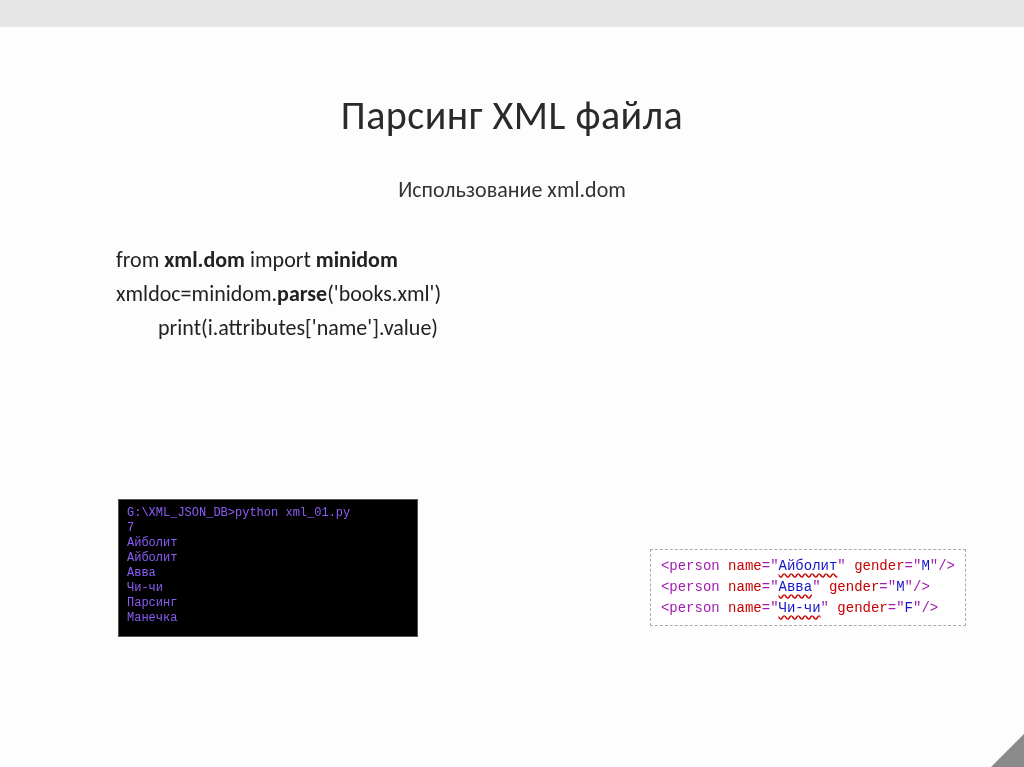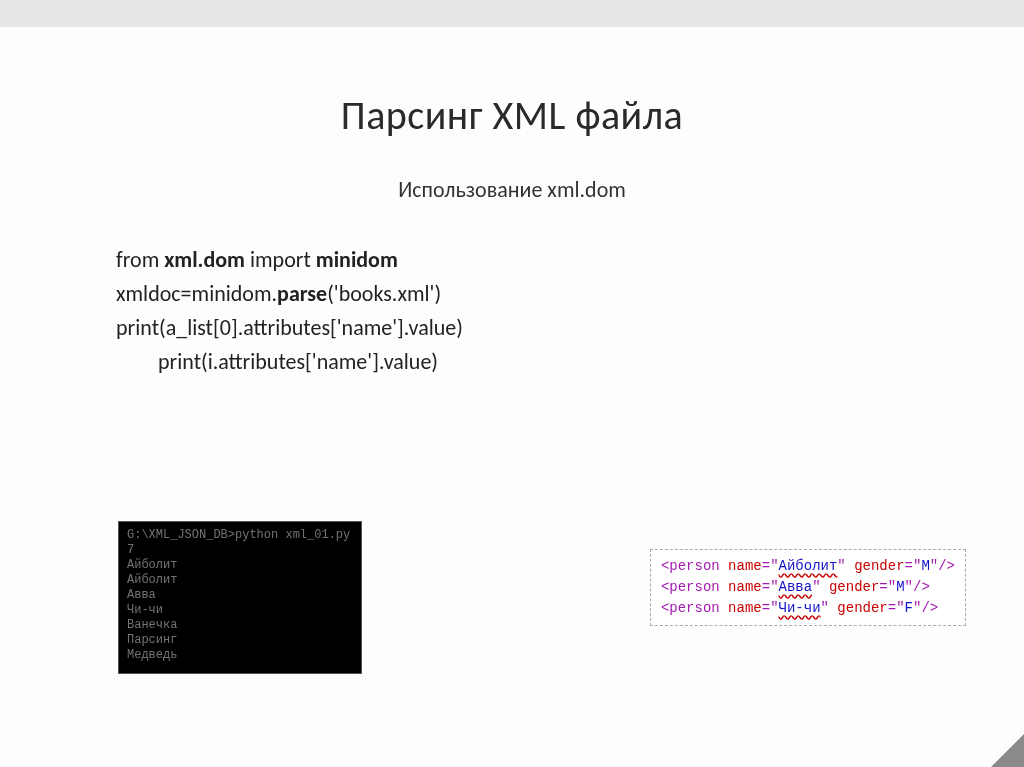--- a/index.html
+++ b/index.html
@@ -49,24 +49,24 @@
   }
   .code-block .indent {
     padding-left: 42px;
   }
   .code-block .b {
     font-weight: 700;
   }
   .terminal {
     position: absolute;
     left: 118px;
-    top: 494px;
-    width: 244px;
+    top: 472px;
+    width: 300px;
     background: #000;
-    color: #737373;
+    color: #8b5cf6;
     font-family: "Courier New", monospace;
     font-size: 12px;
     line-height: 1.25;
     padding: 6px 8px 10px 8px;
     border: 1px solid #555;
     box-sizing: border-box;
   }
   .xml-box {
     position: absolute;
     right: 58px;
@@ -95,34 +95,32 @@
   <h1 class="title">Парсинг XML файла</h1>
   <div class="subtitle">Использование xml.dom</div>
 
   <div class="code-block">
     <div>
       <span>from </span><span class="b">xml.dom</span><span> import </span><span class="b">minidom</span>
     </div>
     <div>
       <span>xmldoc=minidom.</span><span class="b">parse</span><span>('books.xml')</span>
     </div>
-    <div>print(a_list[0].attributes['name'].value)</div>
     <div class="indent">print(i.attributes['name'].value)</div>
   </div>
 
   <div class="terminal">
     <div>G:\XML_JSON_DB&gt;python xml_01.py</div>
     <div>7</div>
     <div>Айболит</div>
     <div>Айболит</div>
     <div>Авва</div>
     <div>Чи-чи</div>
-    <div>Ванечка</div>
     <div>Парсинг</div>
-    <div>Медведь</div>
+    <div>Манечка</div>
   </div>
 
   <div class="xml-box">
     <div class="xml-line">
       <span class="tag">&lt;person</span><span class="attr"> name</span><span class="tag">=</span><span class="tag">"</span><span class="val-u wavy">Айболит</span><span class="tag">"</span><span class="attr"> gender</span><span class="tag">=</span><span class="tag">"</span><span class="val">M</span><span class="tag">"</span><span class="tag">/&gt;</span>
     </div>
     <div class="xml-line">
       <span class="tag">&lt;person</span><span class="attr"> name</span><span class="tag">=</span><span class="tag">"</span><span class="val-u wavy">Авва</span><span class="tag">"</span><span class="attr"> gender</span><span class="tag">=</span><span class="tag">"</span><span class="val">M</span><span class="tag">"</span><span class="tag">/&gt;</span>
     </div>
     <div class="xml-line">

